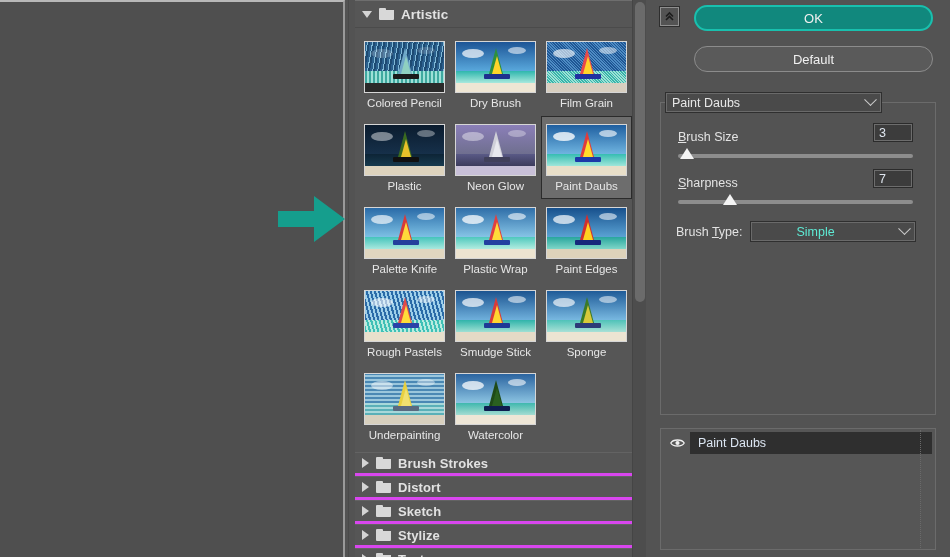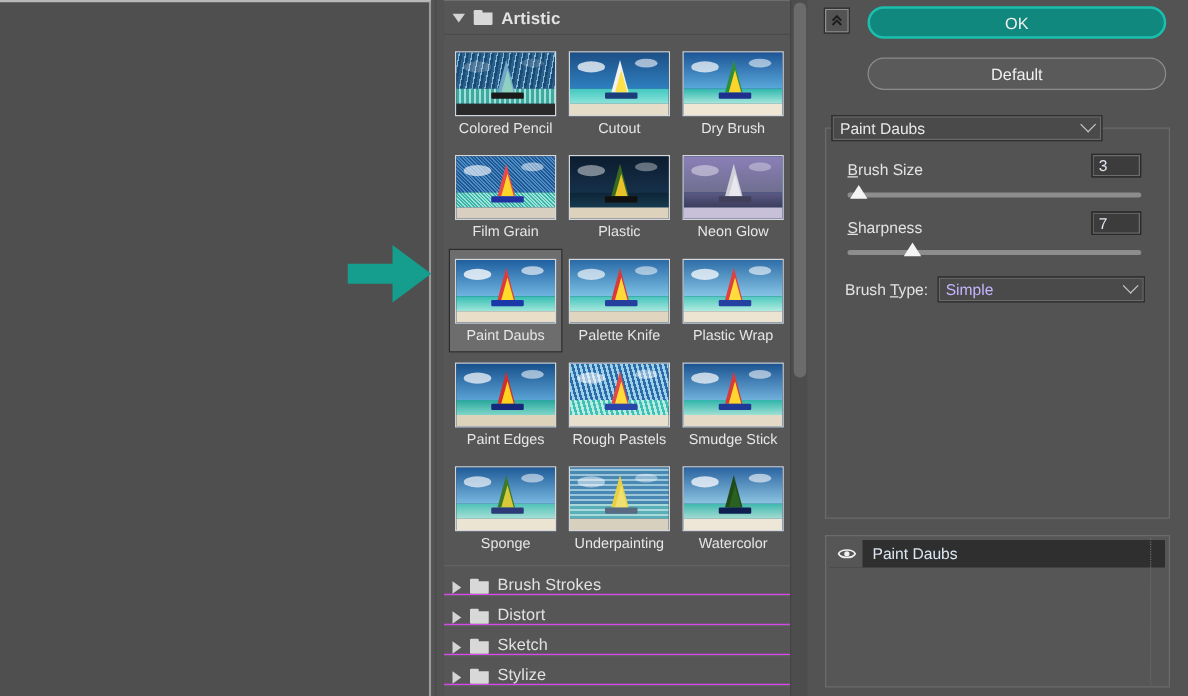--- a/index.html
+++ b/index.html
@@ -143,26 +143,27 @@
   .sky   { position:absolute; left:0; top:0; width:100%; height:58%; }
   .sea   { position:absolute; left:0; top:58%; width:100%; height:24%; }
   .sand  { position:absolute; left:0; top:82%; width:100%; height:18%; }
   .cloud { position:absolute; border-radius:50%; background:rgba(255,255,255,.82); }
   .sail  { position:absolute; width:0; height:0; }
   .hull  { position:absolute; border-radius:1px; }
 
   .cat-row {
     height: 24px;
     display: flex;
-    align-items: flex-end;
+    align-items: center;
     padding-left: 7px;
     background: #565656;
     border-top: 1px solid #636363;
-    border-bottom: 1px solid #d946ef;
-    cursor: pointer;
+    border-bottom: 3px solid #d946ef;
+    cursor: pointer;
+    font-weight: bold;
   }
 
   
   .browser-scroll {
     position: absolute;
     left: 632px; top: 0;
     width: 14px; height: 557px;
     background: #4d4d4d;
     border-left: 1px solid #454545;
   }
@@ -300,21 +301,21 @@
   .bt-label { font-size: 12.5px; color: #e3e3e3; margin-right: 7px; }
   .bt-select {
     flex: 1; height: 21px;
     background: #4a4a4a;
     border: 1px solid #2f2f2f;
     box-shadow: inset 0 0 0 1px #6a6a6a;
     display: flex; align-items: center;
     padding: 0 6px;
     cursor: pointer;
   }
-  .bt-select .val { flex:1; font-size: 12.5px; color: #c4b5fd; }
+  .bt-select .val { flex:1; font-size: 12.5px; color: #5eead4; margin-left: 40px; }
 
   
   .layers {
     position: absolute;
     left: 14px; top: 428px;
     width: 276px; height: 122px;
     background: #565656;
     border: 1px solid #6b6b6b;
   }
   .layer-row {
@@ -381,33 +382,20 @@
             <div class="cloud" style="left:6px;top:7px;width:22px;height:9px;opacity:0.25"></div>
             <div class="cloud" style="left:52px;top:5px;width:18px;height:7px;opacity:0.2"></div>
             <div class="sail" style="left:33px;top:6px;border-left:7px solid transparent;border-right:7px solid transparent;border-bottom:26px solid #6fa8c8;"></div>
             <div class="sail" style="left:36px;top:14px;border-left:5px solid transparent;border-right:5px solid transparent;border-bottom:18px solid #8fd0c0;"></div>
             <div class="hull" style="left:28px;top:32px;width:26px;height:5px;background:#1a1a1a;"></div>
           </div>
           <div class="thumb-label">Colored Pencil</div>
         </div>
         <div class="thumb-cell">
           <div class="thumb-img">
-            <div class="sky" style="background:linear-gradient(#1c4f85,#2f7fbf)"></div>
-            <div class="sea" style="background:linear-gradient(#41c8c0,#8fe4da)"></div>
-            <div class="sand" style="background:#e6ddc8"></div>
-            <div class="cloud" style="left:6px;top:7px;width:22px;height:9px;opacity:0.9"></div>
-            <div class="cloud" style="left:52px;top:5px;width:18px;height:7px;opacity:0.7200000000000001"></div>
-            <div class="sail" style="left:33px;top:6px;border-left:7px solid transparent;border-right:7px solid transparent;border-bottom:26px solid #f2f2f2;"></div>
-            <div class="sail" style="left:36px;top:14px;border-left:5px solid transparent;border-right:5px solid transparent;border-bottom:18px solid #ffe14a;"></div>
-            <div class="hull" style="left:28px;top:32px;width:26px;height:5px;background:#1b3e7a;"></div>
-          </div>
-          <div class="thumb-label">Cutout</div>
-        </div>
-        <div class="thumb-cell">
-          <div class="thumb-img">
             <div class="sky" style="background:linear-gradient(#1d5596,#59a8dc)"></div>
             <div class="sea" style="background:linear-gradient(#2fb7ad,#a8e8dd)"></div>
             <div class="sand" style="background:#efe6d4"></div>
             <div class="cloud" style="left:6px;top:7px;width:22px;height:9px;opacity:0.85"></div>
             <div class="cloud" style="left:52px;top:5px;width:18px;height:7px;opacity:0.68"></div>
             <div class="sail" style="left:33px;top:6px;border-left:7px solid transparent;border-right:7px solid transparent;border-bottom:26px solid #2d8f3d;"></div>
             <div class="sail" style="left:36px;top:14px;border-left:5px solid transparent;border-right:5px solid transparent;border-bottom:18px solid #ffd42a;"></div>
             <div class="hull" style="left:28px;top:32px;width:26px;height:5px;background:#1e2f8e;"></div>
           </div>
           <div class="thumb-label">Dry Brush</div>

